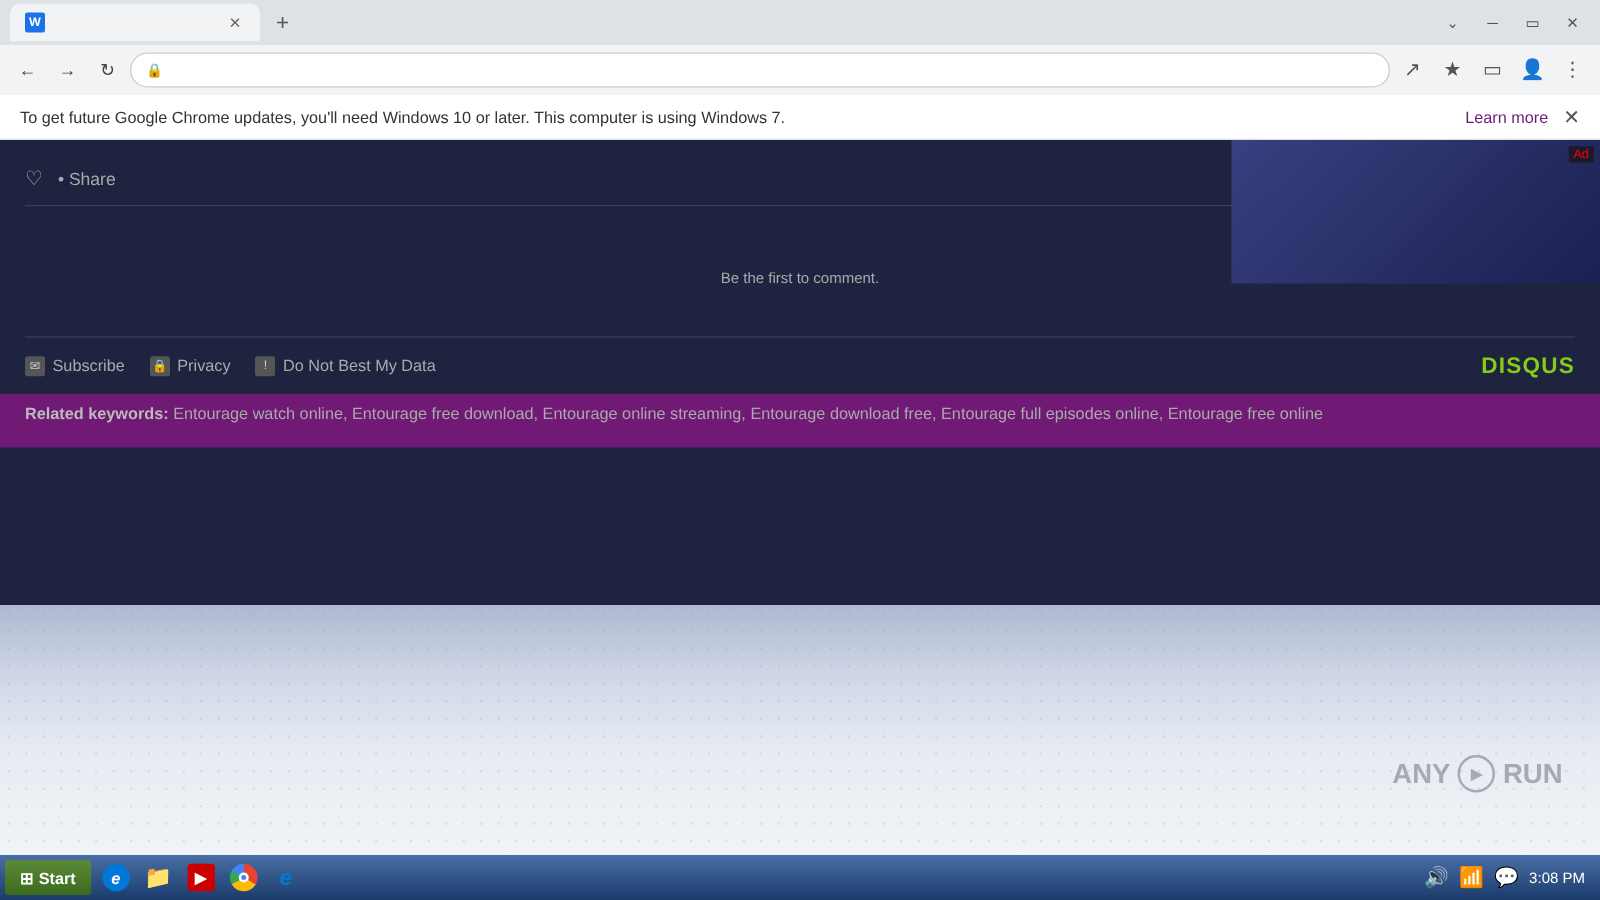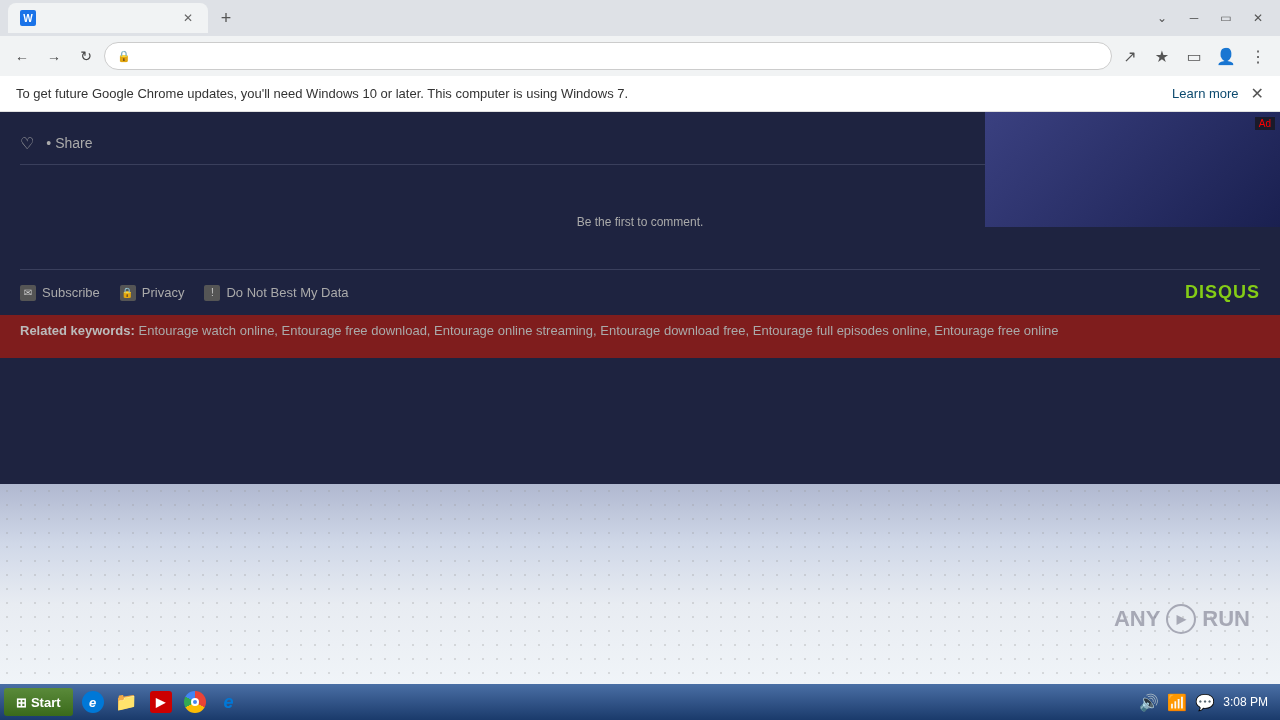--- a/index.html
+++ b/index.html
@@ -121,21 +121,21 @@
       padding: 8px 16px;
       display: flex;
       align-items: center;
       font-size: 13px;
       color: #333;
       height: 36px;
     }
 
     .notification-text { flex: 1; }
     .learn-more-link {
-      color: #0c4a6e;
+      color: #701a75;
       font-size: 13px;
       text-decoration: none;
       margin-right: 12px;
     }
 
     .notif-close {
       font-size: 16px;
       color: #555;
       cursor: pointer;
     }
@@ -224,21 +224,21 @@
 
     .footer-icon {
       width: 16px; height: 16px;
       background: #555;
       border-radius: 2px;
       display: flex; align-items: center; justify-content: center;
       font-size: 10px; color: #ccc;
     }
 
     .related-keywords {
-      background: #7f1d1d;
+      background: #701a75;
       padding: 8px 20px 20px 20px;
       font-size: 13px;
       color: #aaa;
     }
 
     .related-keywords strong {
       color: #bbb;
     }
 
     

